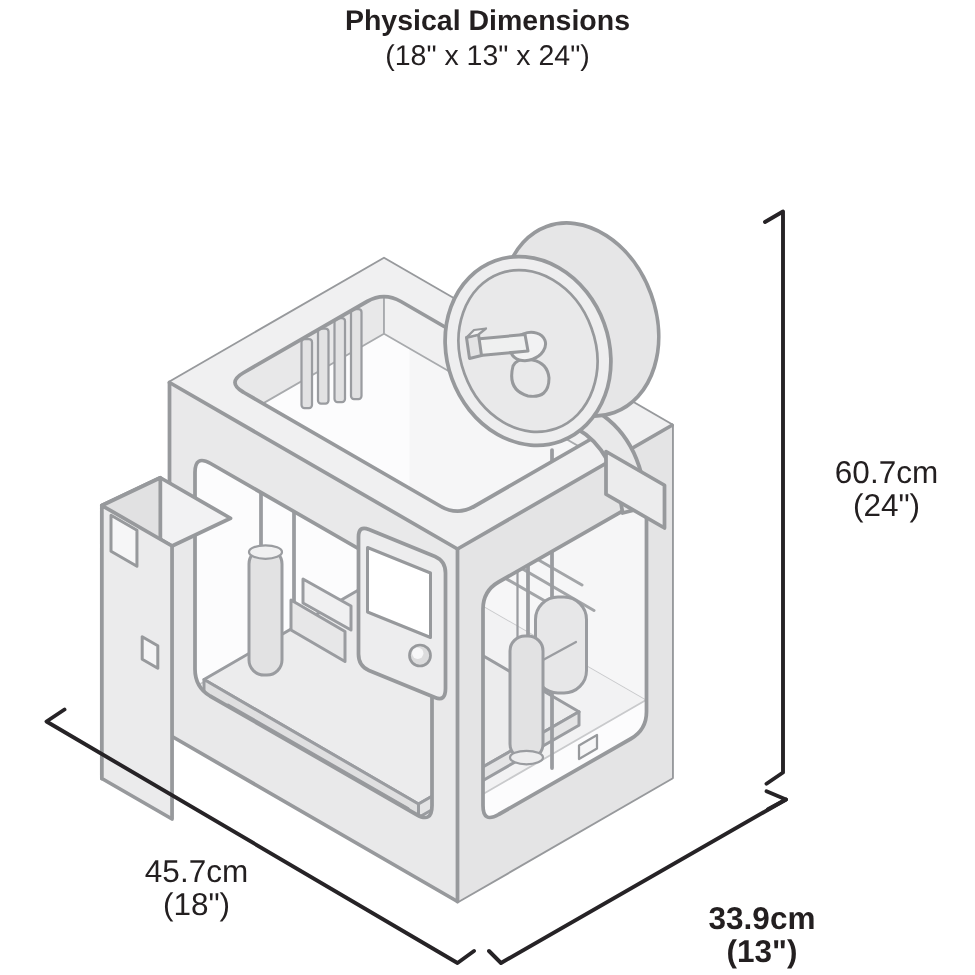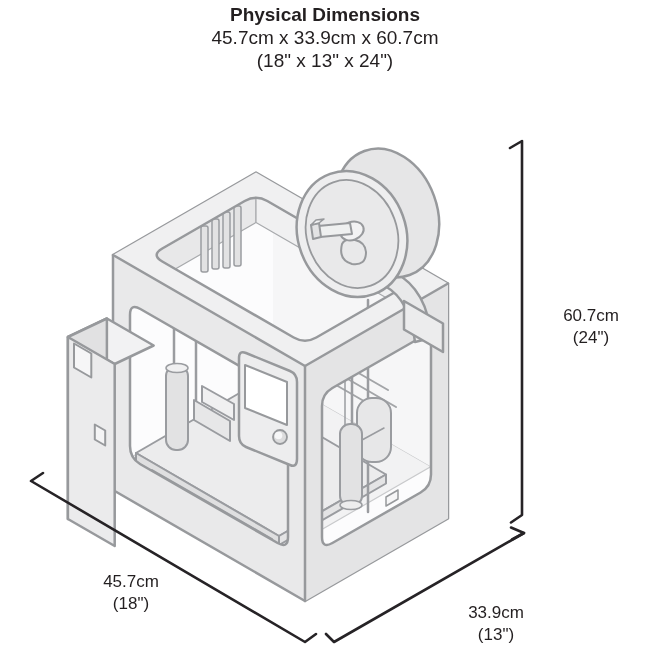--- a/index.html
+++ b/index.html
@@ -1,35 +1,34 @@
 <!DOCTYPE html>
 <html><head>
 <meta charset="utf-8">
 <style>
   html,body{margin:0;padding:0;background:#fff;}
   body{width:650px;height:650px;position:relative;overflow:hidden;
        font-family:"Liberation Sans","DejaVu Sans",sans-serif;color:#231f20;}
   .title-block{position:absolute;top:3px;left:0;width:650px;text-align:center;line-height:23px;}
   .title-line{font-size:19px;font-weight:700;}
   .sub-line{font-size:19px;font-weight:400;}
-  .dim-label{position:absolute;text-align:center;font-size:17px;line-height:22px;
+  .dim-label{position:absolute;text-align:center;font-size:21px;line-height:22px;
              transform:translateX(-50%);white-space:nowrap;}
   .dim-label .metric{display:block;}
   .dim-label .imperial{display:block;}
   #height-label{left:591px;top:305px;}
   #width-label{left:131px;top:571px;}
-  #depth-label{left:496px;top:602px;}
+  #depth-label{left:508px;top:602px;font-weight:bold;}
   svg{position:absolute;left:0;top:0;}
 </style>
 </head>
 <body>
 
 <div class="title-block">
   <div class="title-line">Physical Dimensions</div>
-  <div class="sub-line">45.7cm x 33.9cm x 60.7cm</div>
   <div class="sub-line">(18" x 13" x 24")</div>
 </div>
 
 <svg width="650" height="650" viewBox="0 0 650 650">
   <defs>
     <clipPath id="interior">
       <path d="M 140 464 L 277.6 543 Q 288 549 288 537 L 288 406 Q 288 394 277.6 388 L 140.4 309 Q 130 303 130 315 L 130 446 Q 130 458 140 464 Z"></path>
       <path d="M 332.4 543 L 420.6 492.5 Q 431 486.5 431 474.5 L 431 343.5 Q 431 331.5 420.6 337.5 L 332.4 388 Q 322 394 322 406 L 322 537 Q 322 549 332.4 543 Z"></path>
       <path d="M 162.3 261.5 L 293.7 337.5 Q 305 344 316.3 337.5 L 398.7 290 Q 410 283.5 398.7 277 L 267.3 201 Q 256 194.5 244.7 201 L 162.3 248.5 Q 151 255 162.3 261.5 Z"></path>
     </clipPath>

